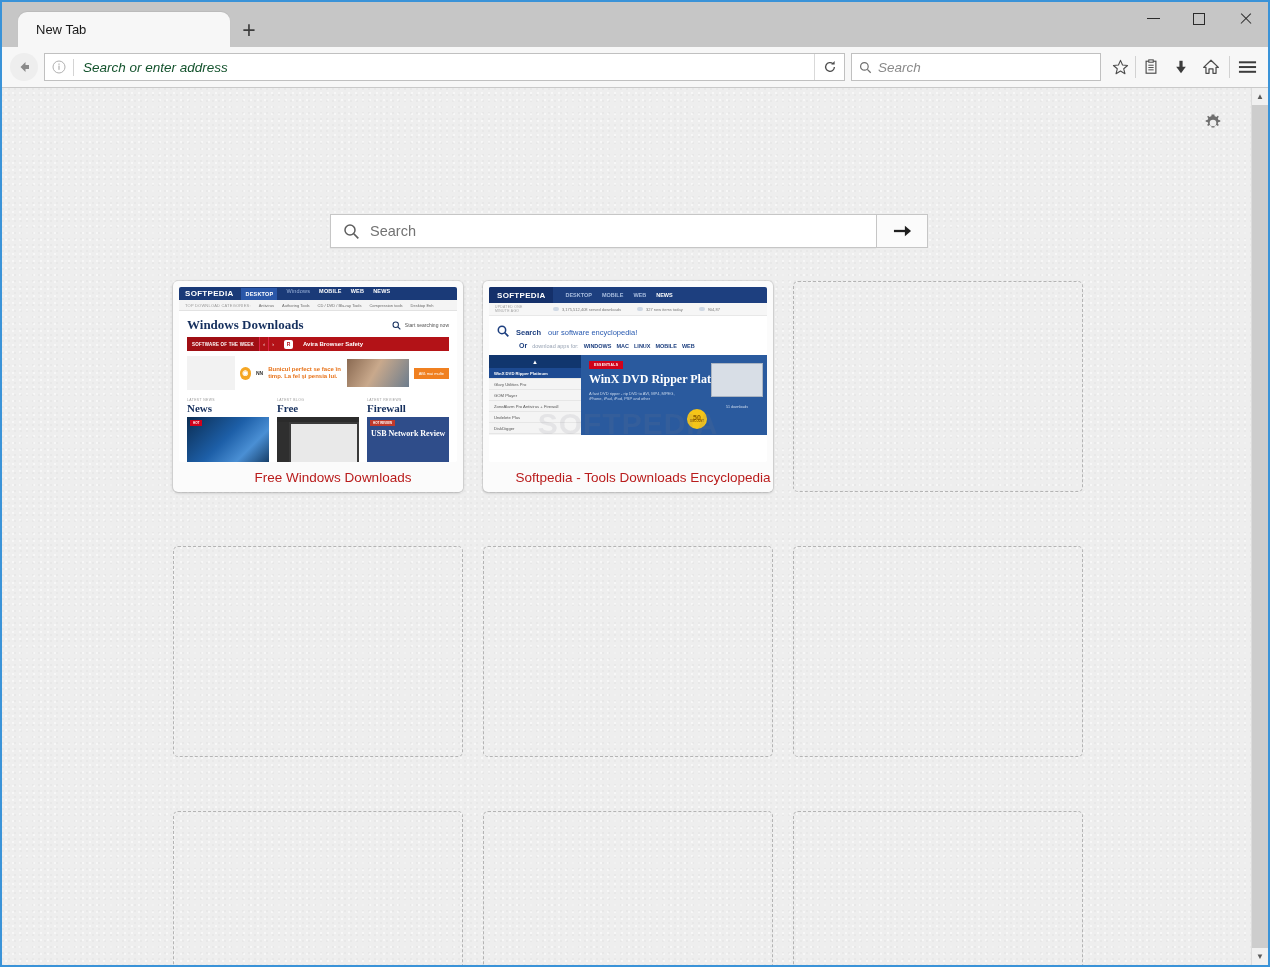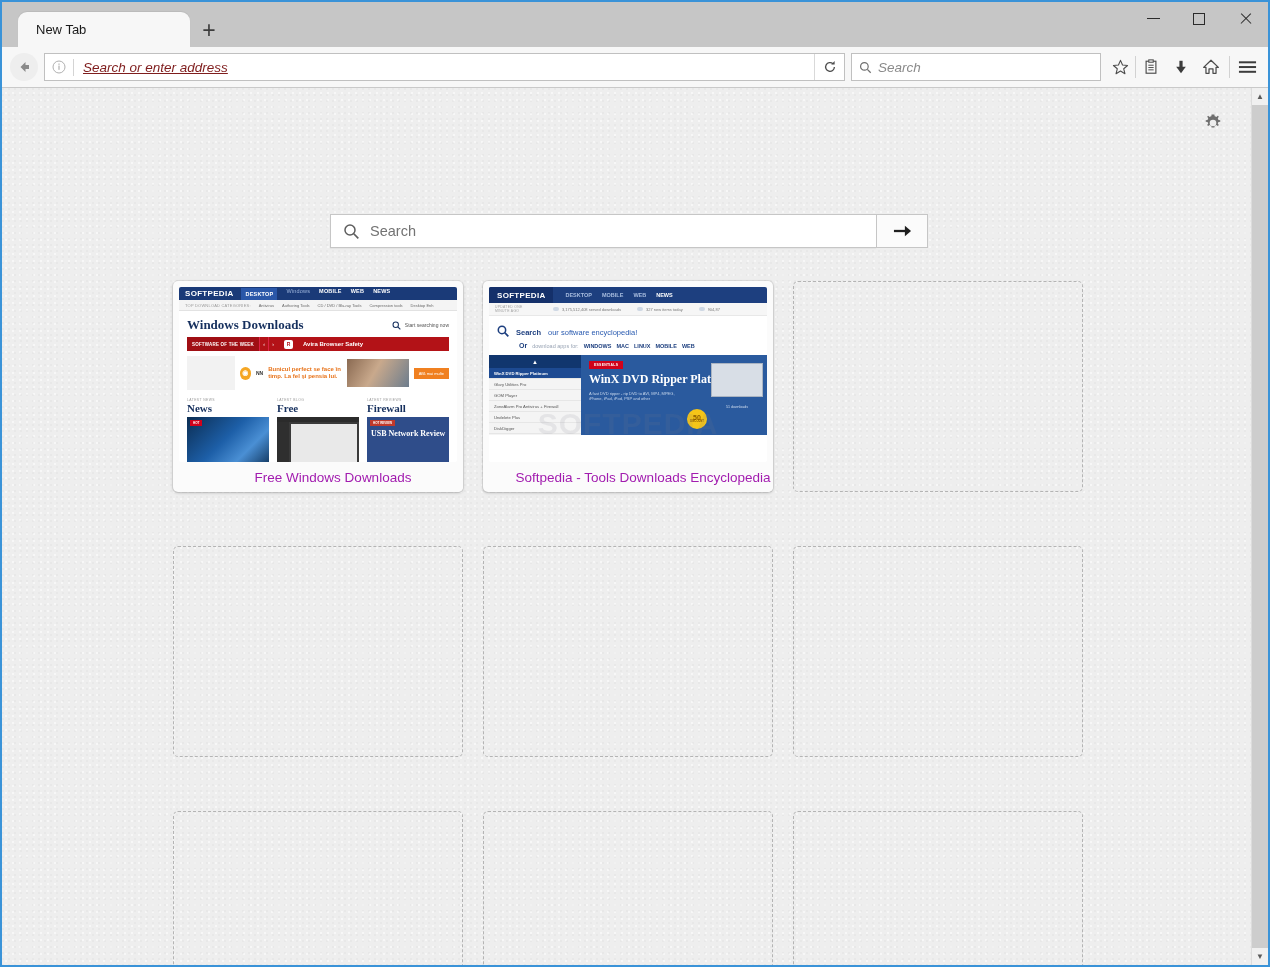--- a/index.html
+++ b/index.html
@@ -23,21 +23,21 @@
   #tabstrip {
     position: relative;
     height: 45px;
     background: #c6c6c6;
     display: flex;
     align-items: flex-end;
     flex: 0 0 auto;
   }
   #tab {
     margin-left: 16px;
-    width: 172px; height: 35px;
+    width: 212px; height: 35px;
     background: #f7f7f7;
     border-radius: 9px 9px 0 0;
     display: flex; align-items: center;
     padding-left: 18px;
     position: relative;
     box-shadow: 0 -1px 1px rgba(0,0,0,.06);
   }
   #tab .tab-label {
     font-size: 13px; color: #1a1a1a;
     white-space: nowrap; overflow: hidden; text-overflow: ellipsis;
@@ -105,22 +105,22 @@
     display:flex; align-items:center; justify-content:center;
     color: #a8a8a8;
     flex: 0 0 auto;
   }
   #urlbar .sep {
     width: 1px; height: 17px; background: #d4d4d4; flex: 0 0 auto;
   }
   #urlbar .url-text {
     flex: 1 1 auto;
     padding-left: 9px;
-    font-size: 13.5px; font-style: italic; color: #7f1d1d;
-    white-space: nowrap; overflow: hidden; text-decoration: underline;
+    font-size: 13.5px; font-style: italic; color: #14532d;
+    white-space: nowrap; overflow: hidden;
   }
   #reload-btn {
     width: 30px; height: 26px; border-left: 1px solid #d9d9d9;
     display:flex; align-items:center; justify-content:center;
     color: #4c4c4c; flex: 0 0 auto;
   }
   
   #toolbar-search {
     width: 250px; height: 28px;
     background: #ffffff;
@@ -221,21 +221,21 @@
     flex: 1 1 auto;
     position: relative;
     overflow: hidden;
     background: #ffffff;
     margin: 6px 6px 0 6px;
     border-radius: 2px;
   }
   .tile-title {
     height: 30px;
     display: flex; align-items: center; justify-content: center;
-    font-size: 13.5px; color: #a21caf;
+    font-size: 13.5px; color: #b91c1c;
     background: #fbfbfb;
     padding: 0 6px;
     white-space: nowrap; overflow: hidden;
     position: relative; z-index: 4; margin-left: 30px;
   }
 
   
   .mini { position: absolute; inset: 0; font-size: 5px; color: #222; }
 
   

